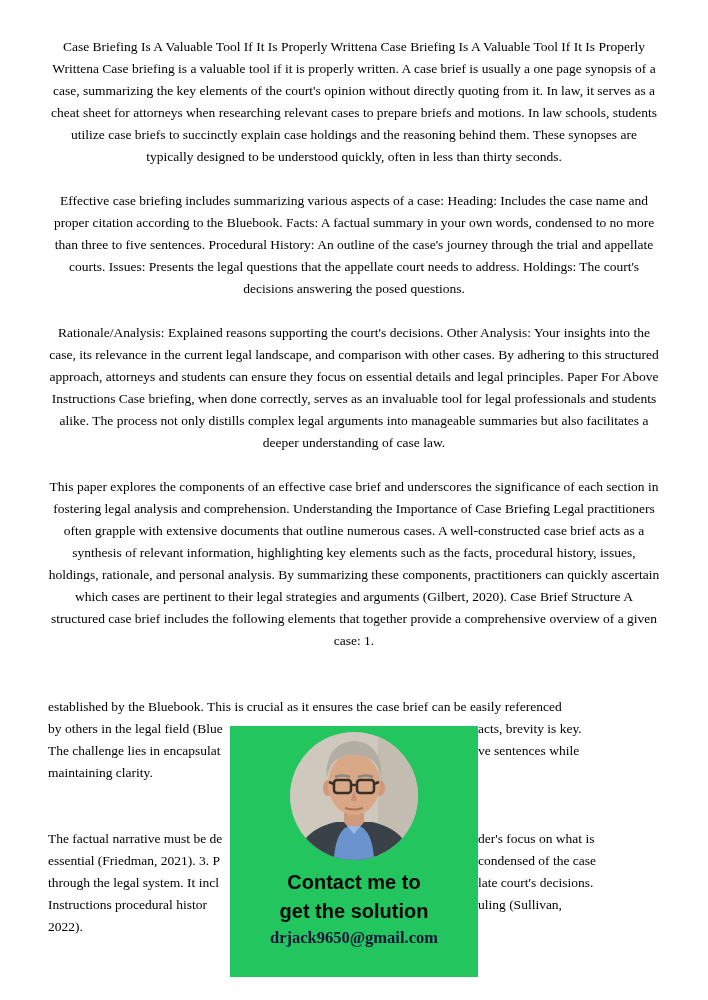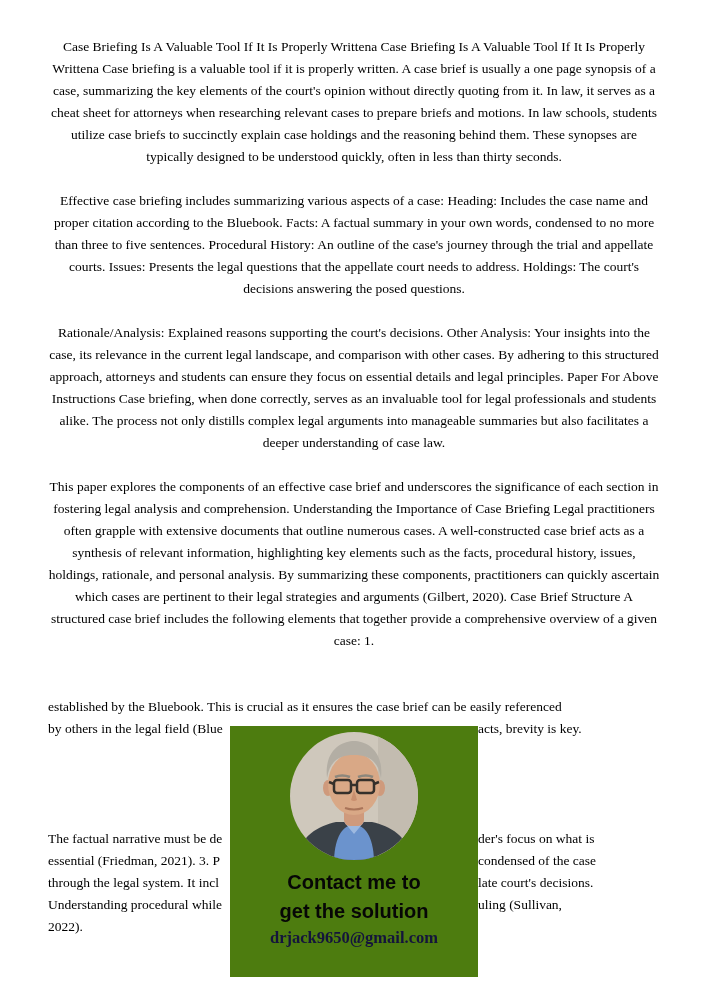--- a/index.html
+++ b/index.html
@@ -95,46 +95,54 @@
 
 <div class="abs-para" id="para5">
   <div class="obs-line">
     <span>established by the Bluebook. This is crucial as it ensures the case brief can be easily referenced</span>
     <span class="rfrag"></span>
   </div>
   <div class="obs-line">
     <span>by others in the legal field (Blue</span>
     <span class="rfrag">acts, brevity is key.</span>
   </div>
+  <div class="obs-line">
+    <span>The challenge lies in encapsulat</span>
+    <span class="rfrag">ve sentences while</span>
+  </div>
+  <div class="obs-line">
+    <span>maintaining clarity.</span>
+    <span class="rfrag"></span>
+  </div>
 </div>
 
 <div class="abs-para" id="para6">
   <div class="obs-line">
     <span>The factual narrative must be de</span>
     <span class="rfrag">der's focus on what is</span>
   </div>
   <div class="obs-line">
     <span>essential (Friedman, 2021). 3. P</span>
     <span class="rfrag">condensed of the case</span>
   </div>
   <div class="obs-line">
     <span>through the legal system. It incl</span>
     <span class="rfrag">late court's decisions.</span>
   </div>
   <div class="obs-line">
-    <span>Understanding procedural while</span>
+    <span>Instructions procedural histor</span>
     <span class="rfrag">uling (Sullivan,</span>
   </div>
   <div class="obs-line">
     <span>2022).</span>
     <span class="rfrag"></span>
   </div>
 </div>
 
-<div class="overlay-card" style="background: #4d7c0f;">
+<div class="overlay-card" style="background: #22c55e;">
   <div class="photo-circle">
     <svg viewBox="0 0 128 128" aria-hidden="true">
       <rect x="0" y="0" width="128" height="128" fill="#cfc8bc"></rect>
       <rect x="88" y="0" width="40" height="128" fill="#c3bcb0"></rect>
 
       <path d="M6,128 C10,104 28,94 46,90 L82,90 C100,94 118,104 122,128 Z" fill="#3a4148"></path>
 
       <path d="M44,128 C45,104 53,93 64,93 C75,93 83,104 84,128 Z" fill="#6b93cd"></path>
 
       <path d="M54,90 L64,102 L74,90 L64,94 Z" fill="#9db9e0"></path>

